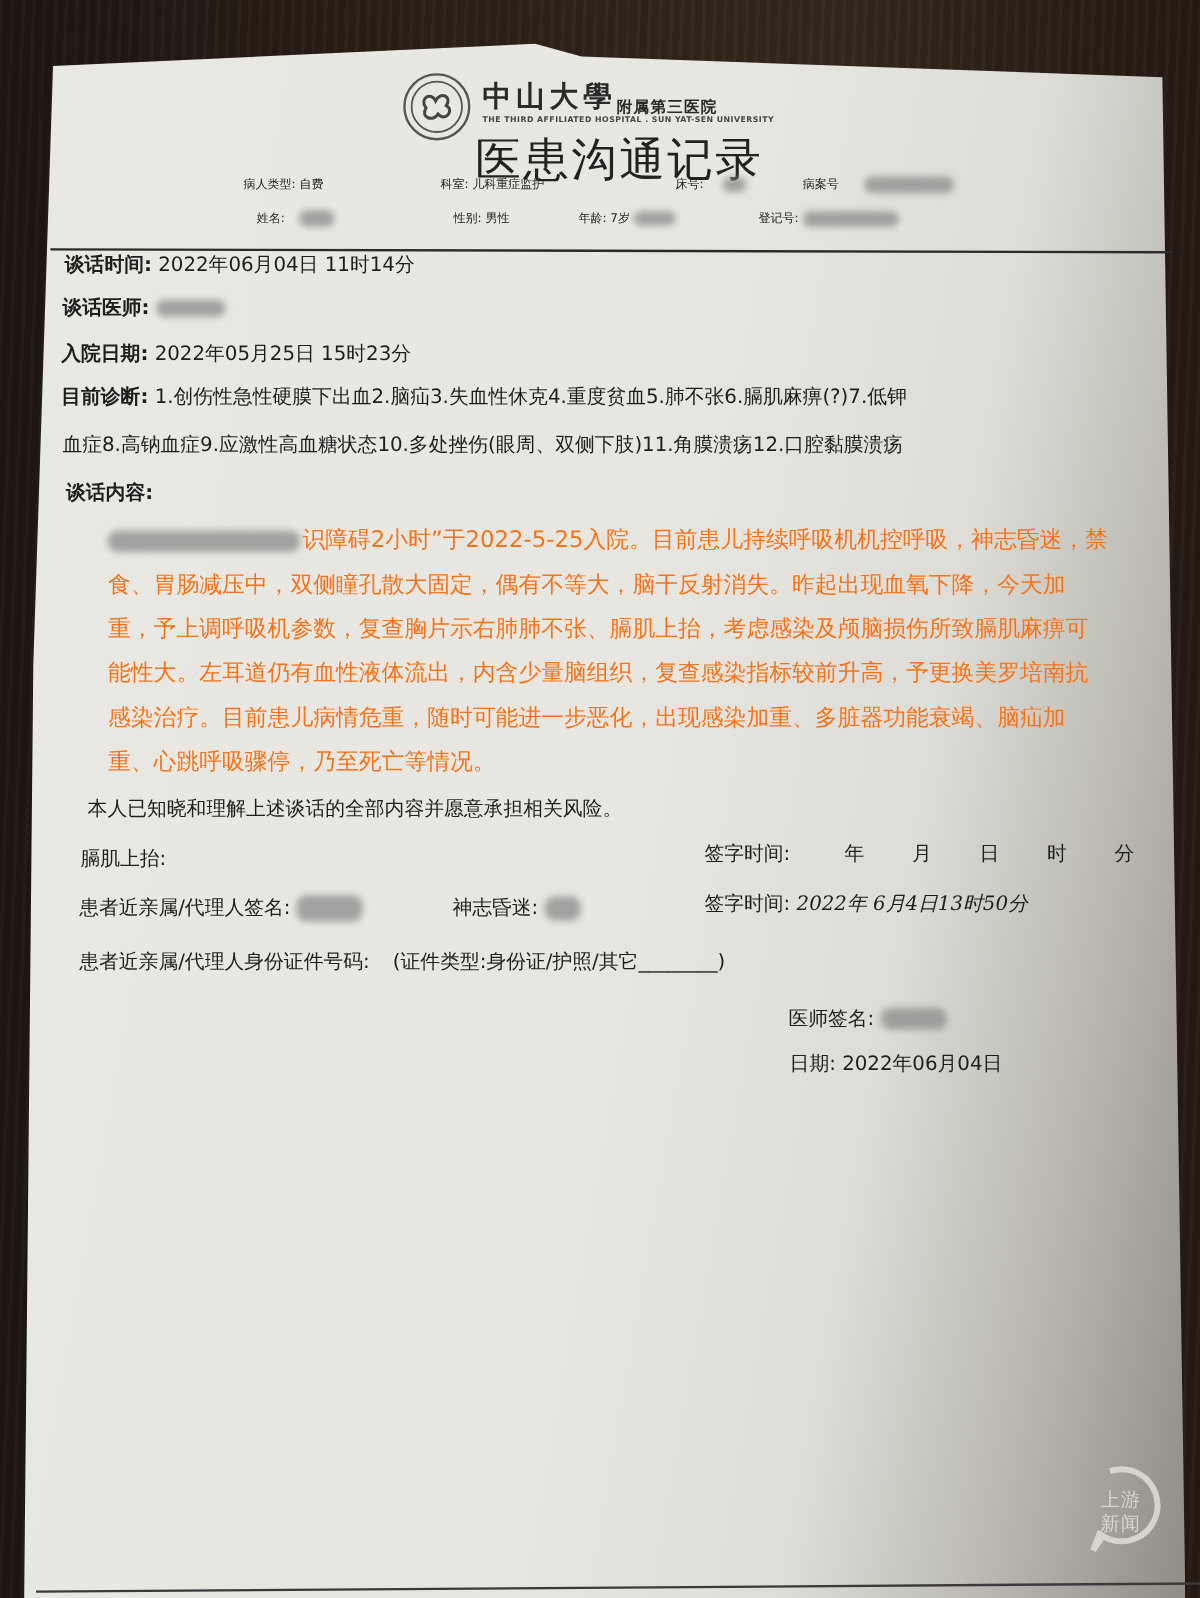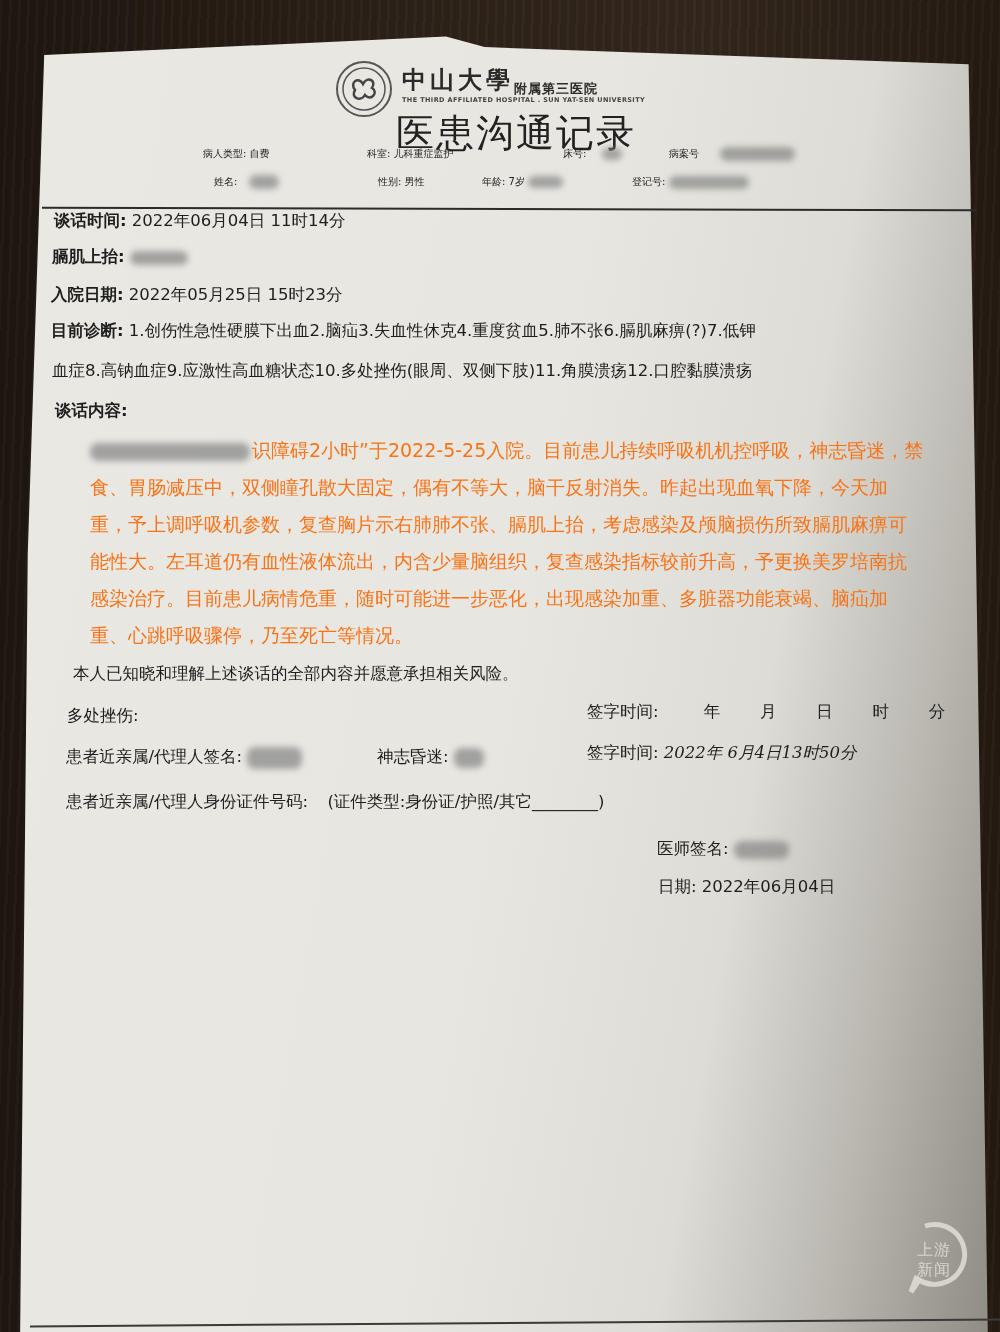--- a/index.html
+++ b/index.html
@@ -95,21 +95,21 @@
     <span class="blur" style="width:80px;height:13px;"></span>
   </div>
 
   <div class="rule"></div>
 
   <div class="abs field" style="left:54px;top:210px;">
     <span class="lbl">谈话时间:</span>
     <span>2022年06月04日 11时14分</span>
   </div>
   <div class="abs field" style="left:52px;top:246px;">
-    <span class="lbl">膈肌上抬:</span>
+    <span class="lbl">谈话医师:</span>
     <span class="blur" style="width:58px;height:14px;"></span>
   </div>
   <div class="abs field" style="left:51px;top:284px;">
     <span class="lbl">入院日期:</span>
     <span>2022年05月25日 15时23分</span>
   </div>
 
   <div class="abs field" style="left:51px;top:320px;">
     <span class="lbl">目前诊断:</span>
     <span>1.创伤性急性硬膜下出血2.脑疝3.失血性休克4.重度贫血5.肺不张6.膈肌麻痹(?)7.低钾</span>
@@ -127,21 +127,21 @@
     <div>食、胃肠减压中，双侧瞳孔散大固定，偶有不等大，脑干反射消失。昨起出现血氧下降，今天加</div>
     <div>重，予上调呼吸机参数，复查胸片示右肺肺不张、膈肌上抬，考虑感染及颅脑损伤所致膈肌麻痹可</div>
     <div>能性大。左耳道仍有血性液体流出，内含少量脑组织，复查感染指标较前升高，予更换美罗培南抗</div>
     <div>感染治疗。目前患儿病情危重，随时可能进一步恶化，出现感染加重、多脏器功能衰竭、脑疝加</div>
     <div>重、心跳呼吸骤停，乃至死亡等情况。</div>
   </div>
 
   <div class="abs field" style="left:73px;top:663px;">本人已知晓和理解上述谈话的全部内容并愿意承担相关风险。</div>
 
   <div class="abs field" style="left:67px;top:705px;">
-    <span>多处挫伤:</span>
+    <span>膈肌上抬:</span>
   </div>
   <div class="abs field" style="left:587px;top:701px;">
     <span>签字时间:</span>
     <span style="margin-left:40px;letter-spacing:6px;">年　 月　 日　 时　 分</span>
   </div>
 
   <div class="abs field" style="left:66px;top:746px;">
     <span>患者近亲属/代理人签名:</span>
     <span class="blur" style="width:55px;height:22px;"></span>
   </div>

